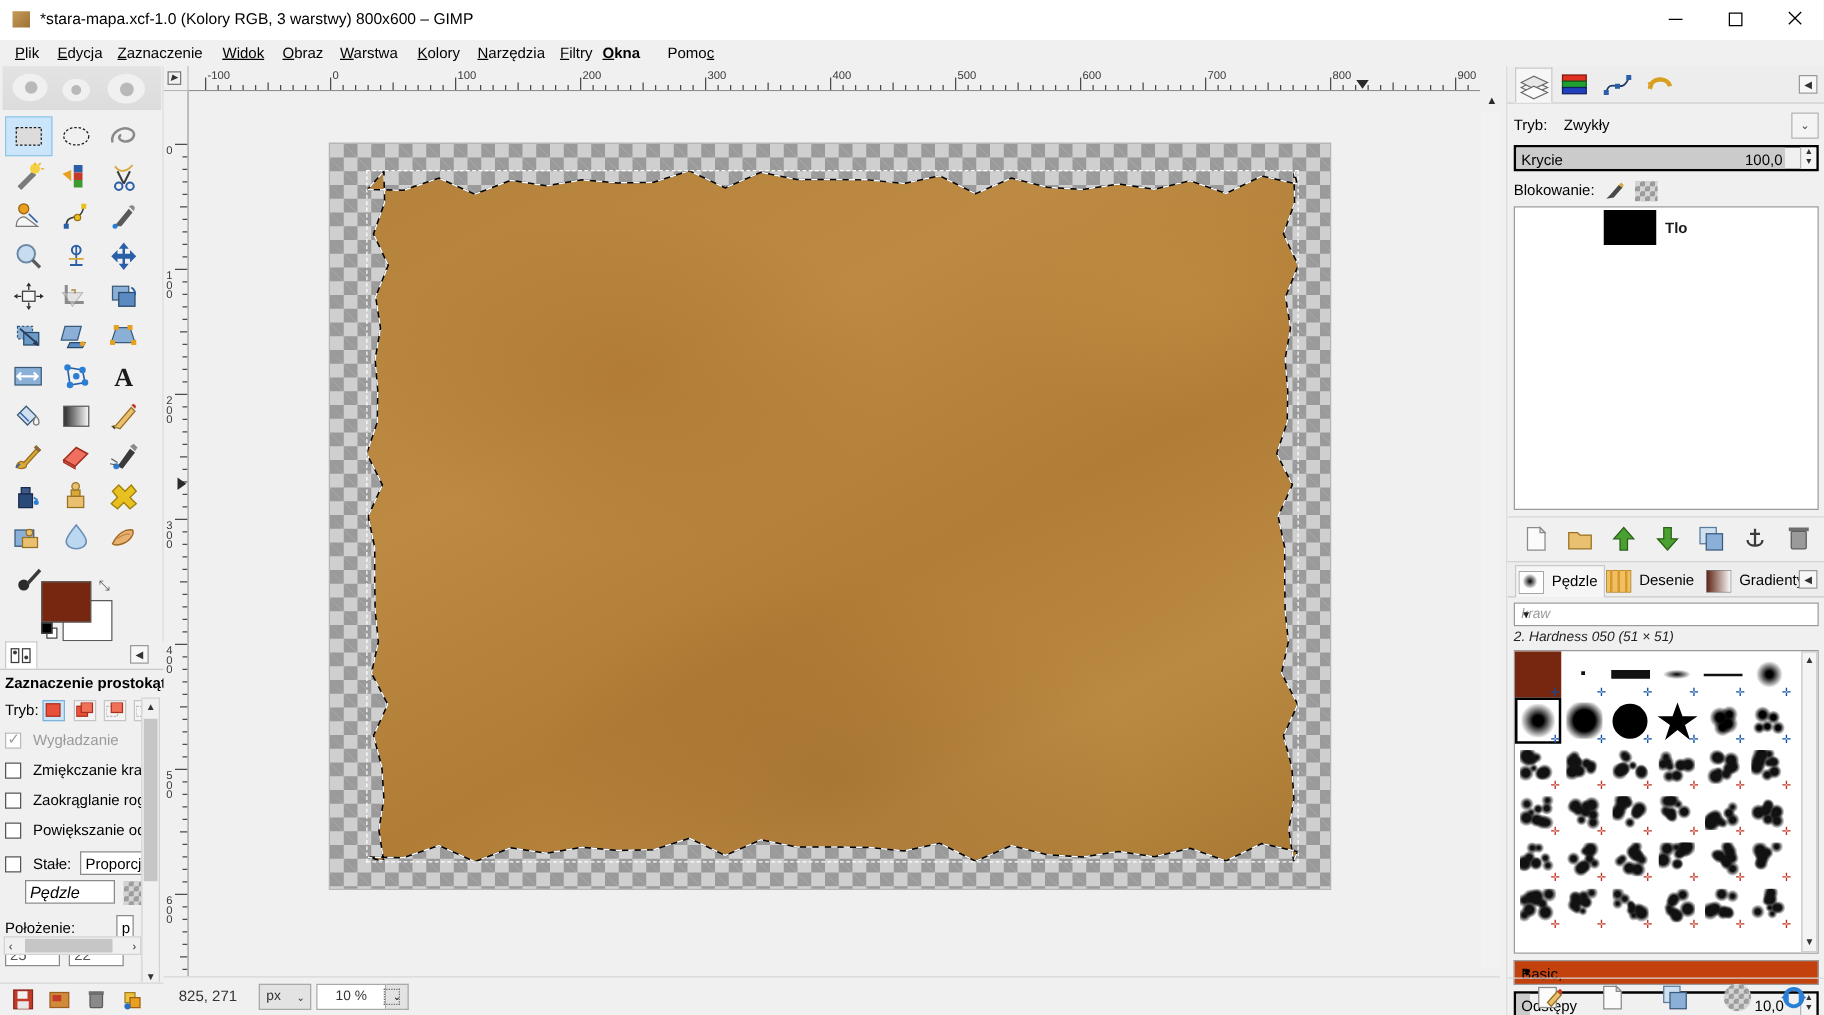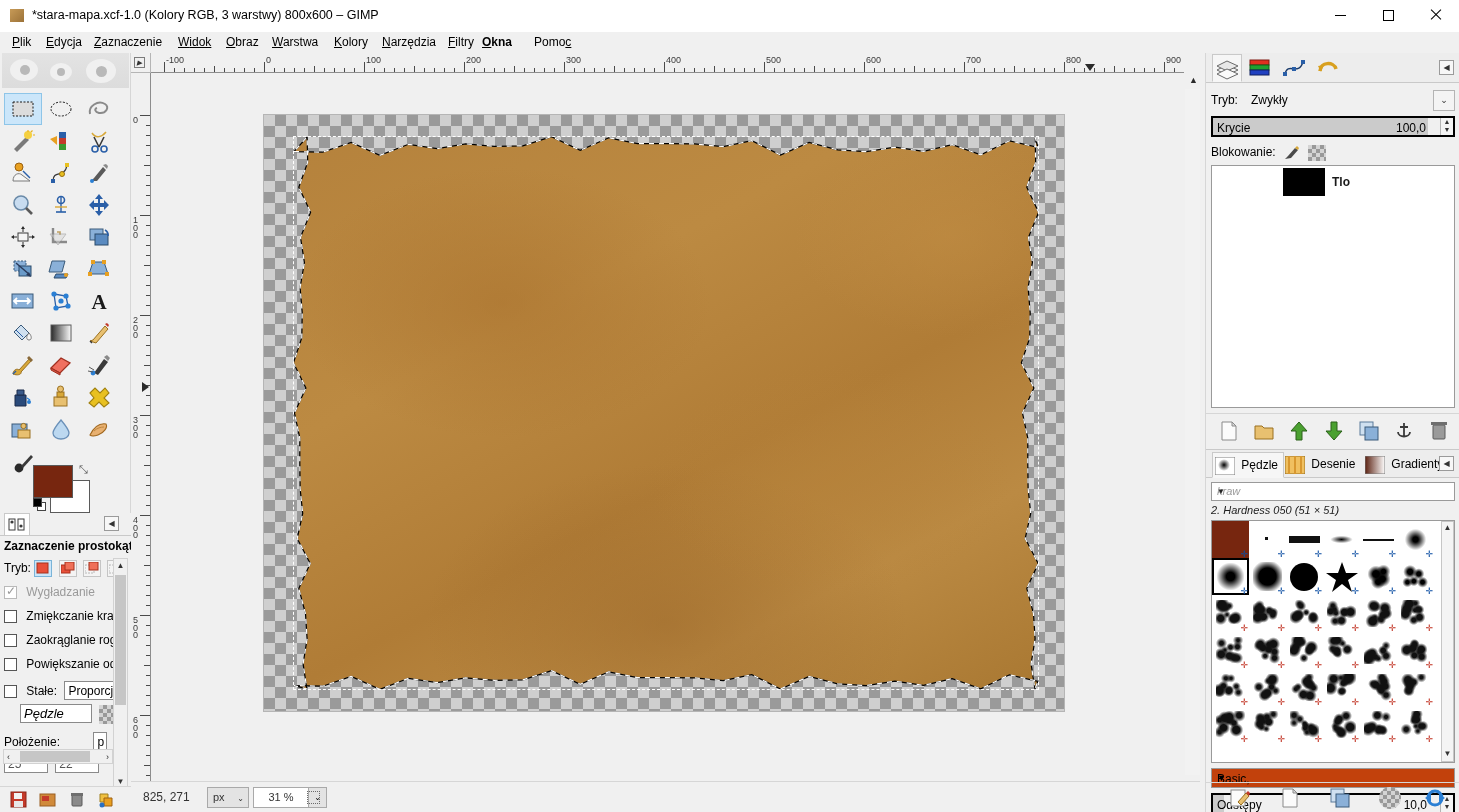--- a/index.html
+++ b/index.html
@@ -847,21 +847,21 @@
       </svg>
     </div>
   </div>
 
   <div class="statusbar">
     <div class="sb-pos">825, 271</div>
     <div class="sb-unit">
       <span>px</span>
       <span class="cv">⌄</span>
     </div>
-    <div class="sb-zoom">31 %</div>
+    <div class="sb-zoom">10 %</div>
     <div class="sb-zoomdrop">⌄</div>
     <div class="sb-cancel"></div>
   </div>
 
   <div class="divider-vline"></div>
 
   <div class="rdock">
 
     <div class="dock-tabbar">
       <div class="dtab sel" style="left:6px;">

